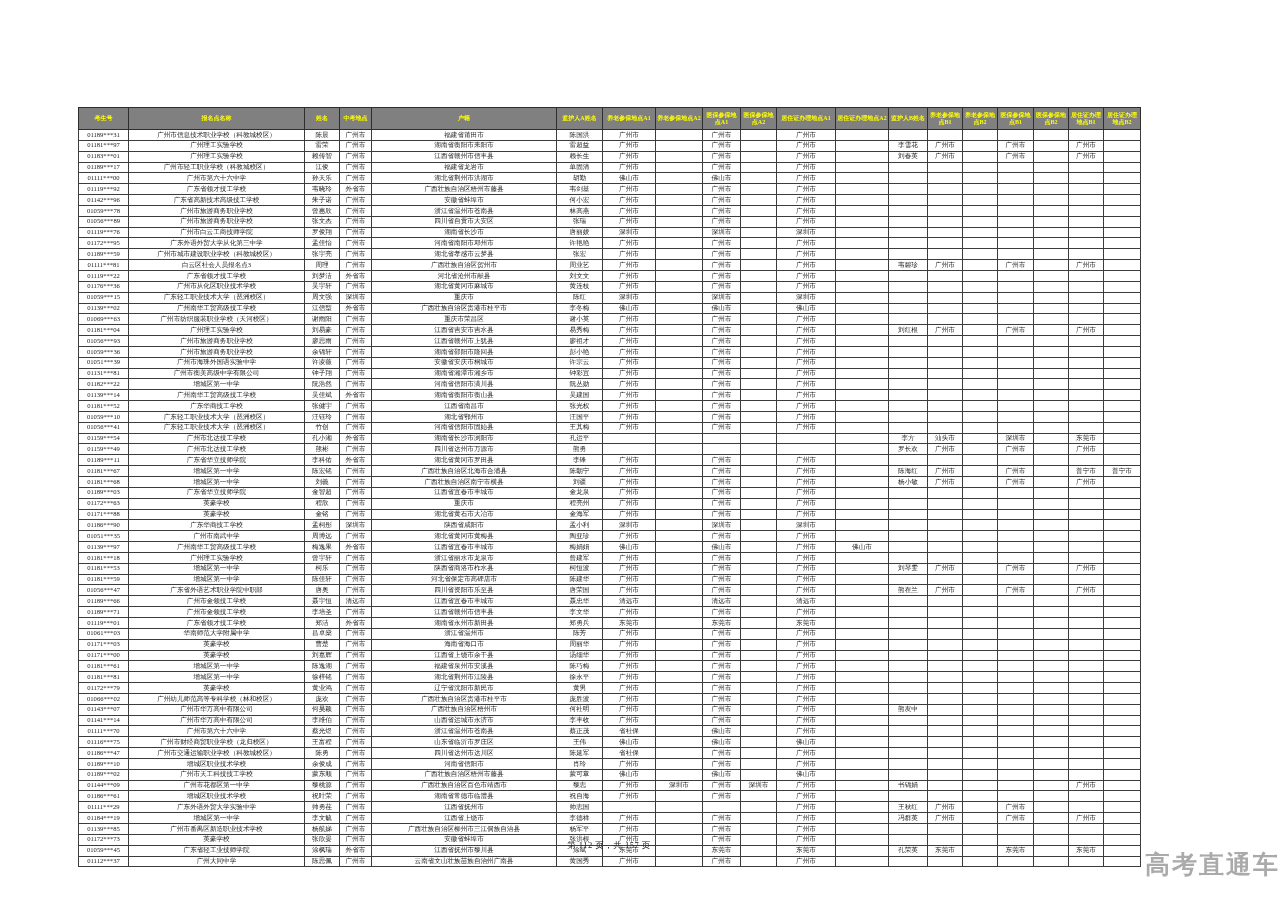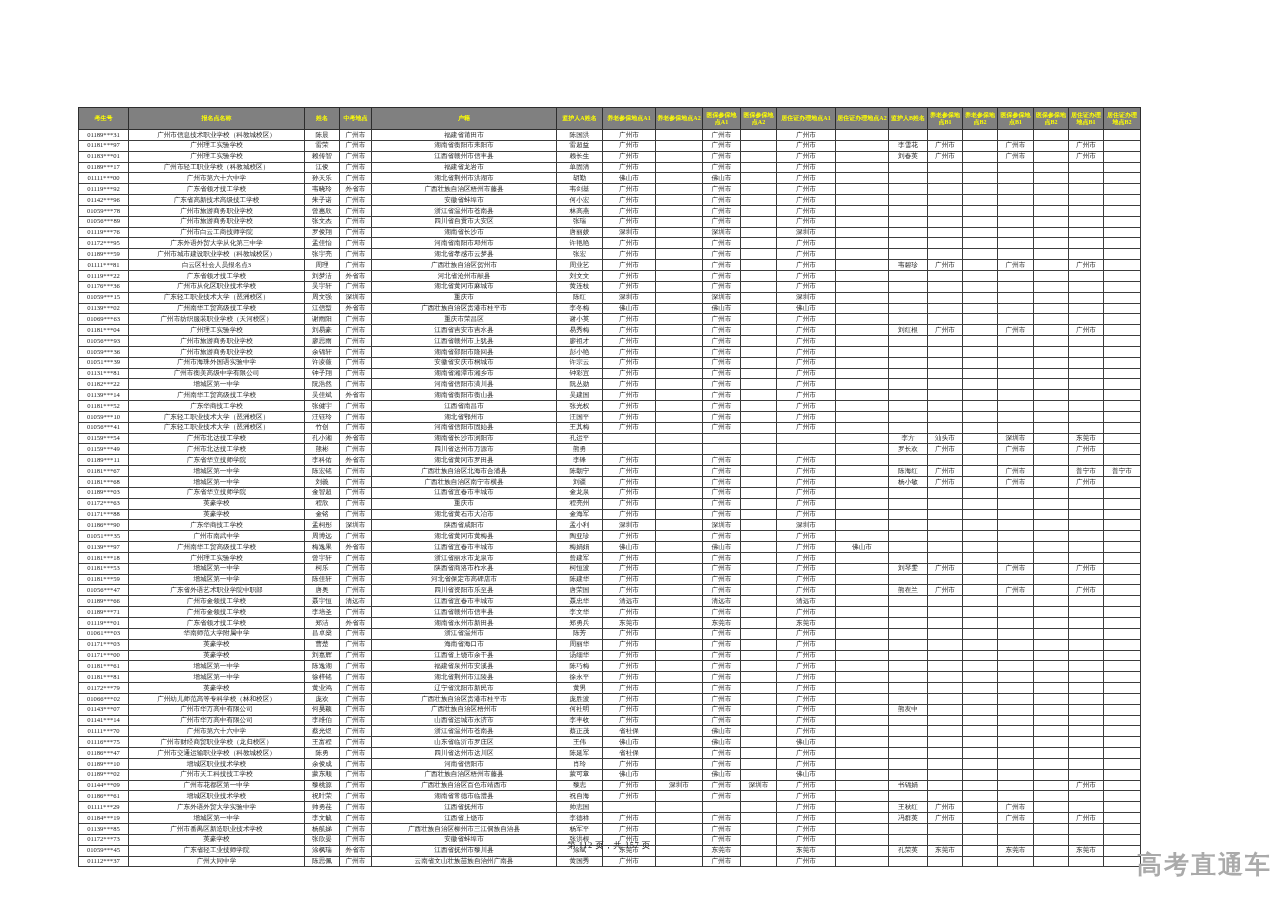--- a/index.html
+++ b/index.html
@@ -24,21 +24,21 @@
   table.roster td{
     font-size:6.6px;color:#1b1b1b;text-align:center;vertical-align:middle;
     height:9.85px;padding:0;line-height:1;border:1px solid #3c3c3c;
     white-space:nowrap;overflow:hidden;
   }
   .page-footer{
     position:absolute;top:840px;left:78px;width:1062px;text-align:center;
     font-size:8.5px;color:#222;letter-spacing:0.5px;
   }
   .watermark{
-    position:absolute;top:848px;right:8px;
+    position:absolute;top:848px;right:0;
     font-family:"Liberation Sans","DejaVu Sans",sans-serif;
     font-size:25px;font-weight:600;color:var(--watermark-color,#aaaaaa);
     letter-spacing:2px;
   }
 </style>
 </head>
 <body>
 
 <div class="sheet">
   <table class="roster">

